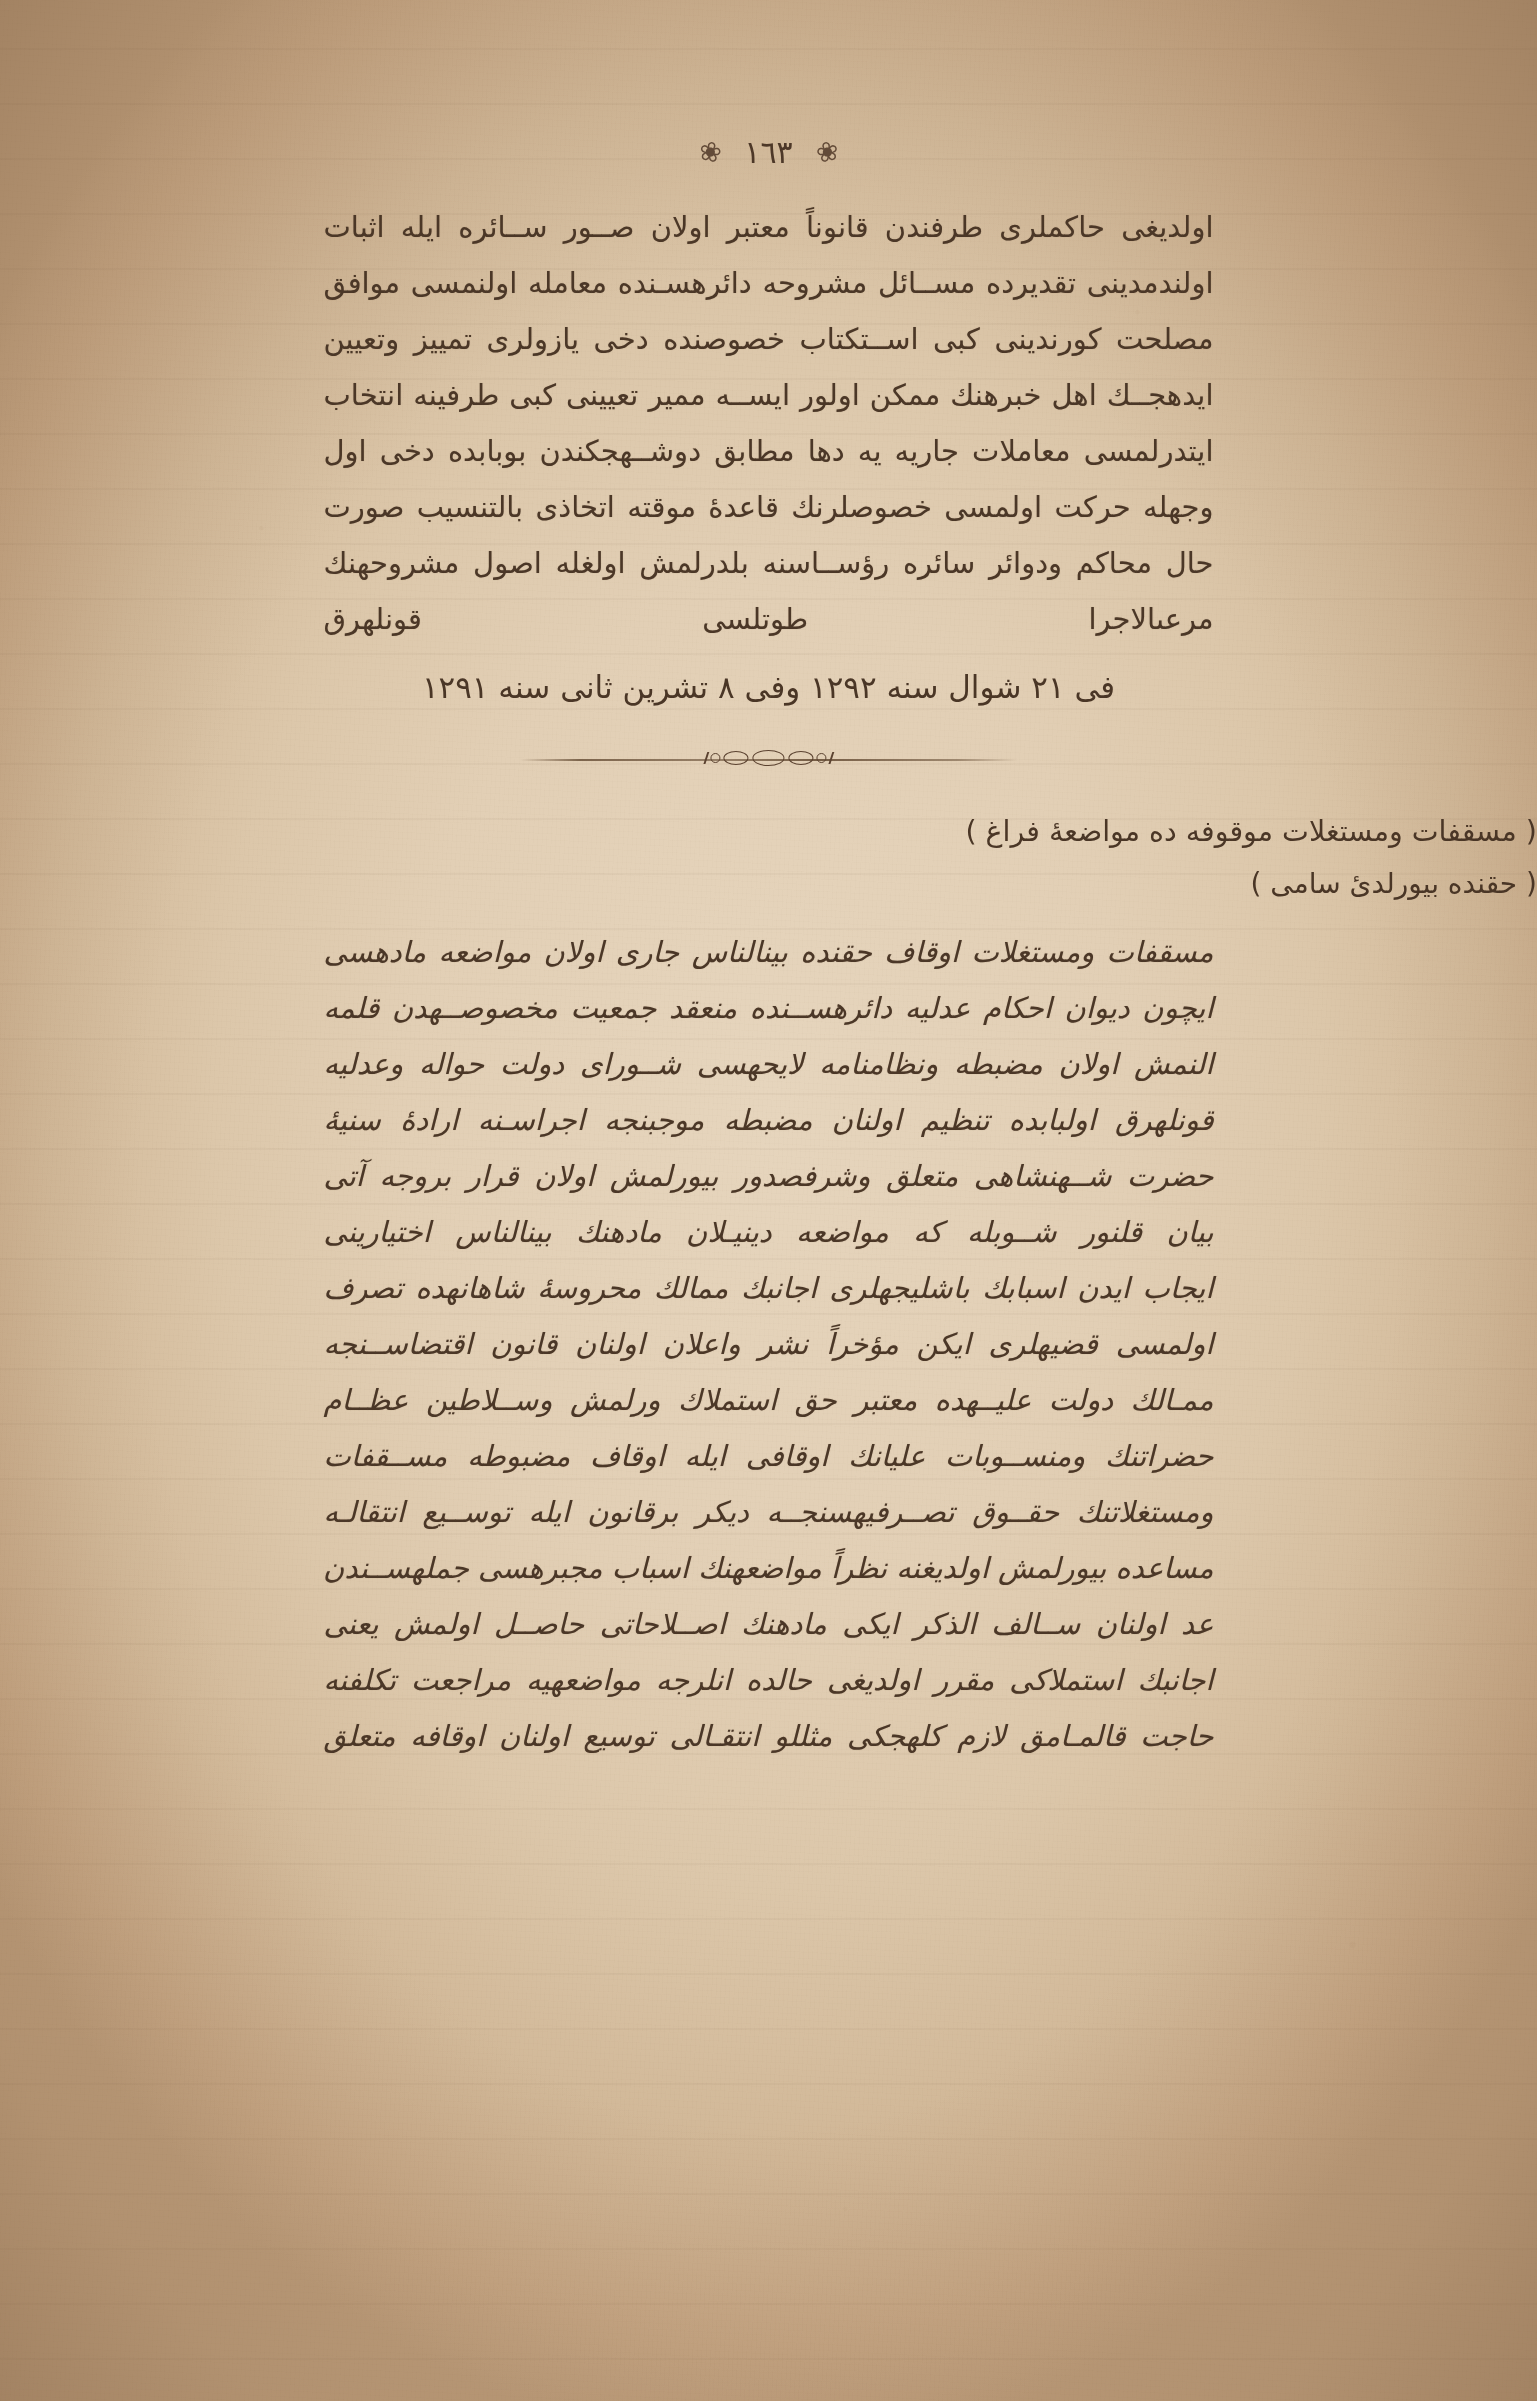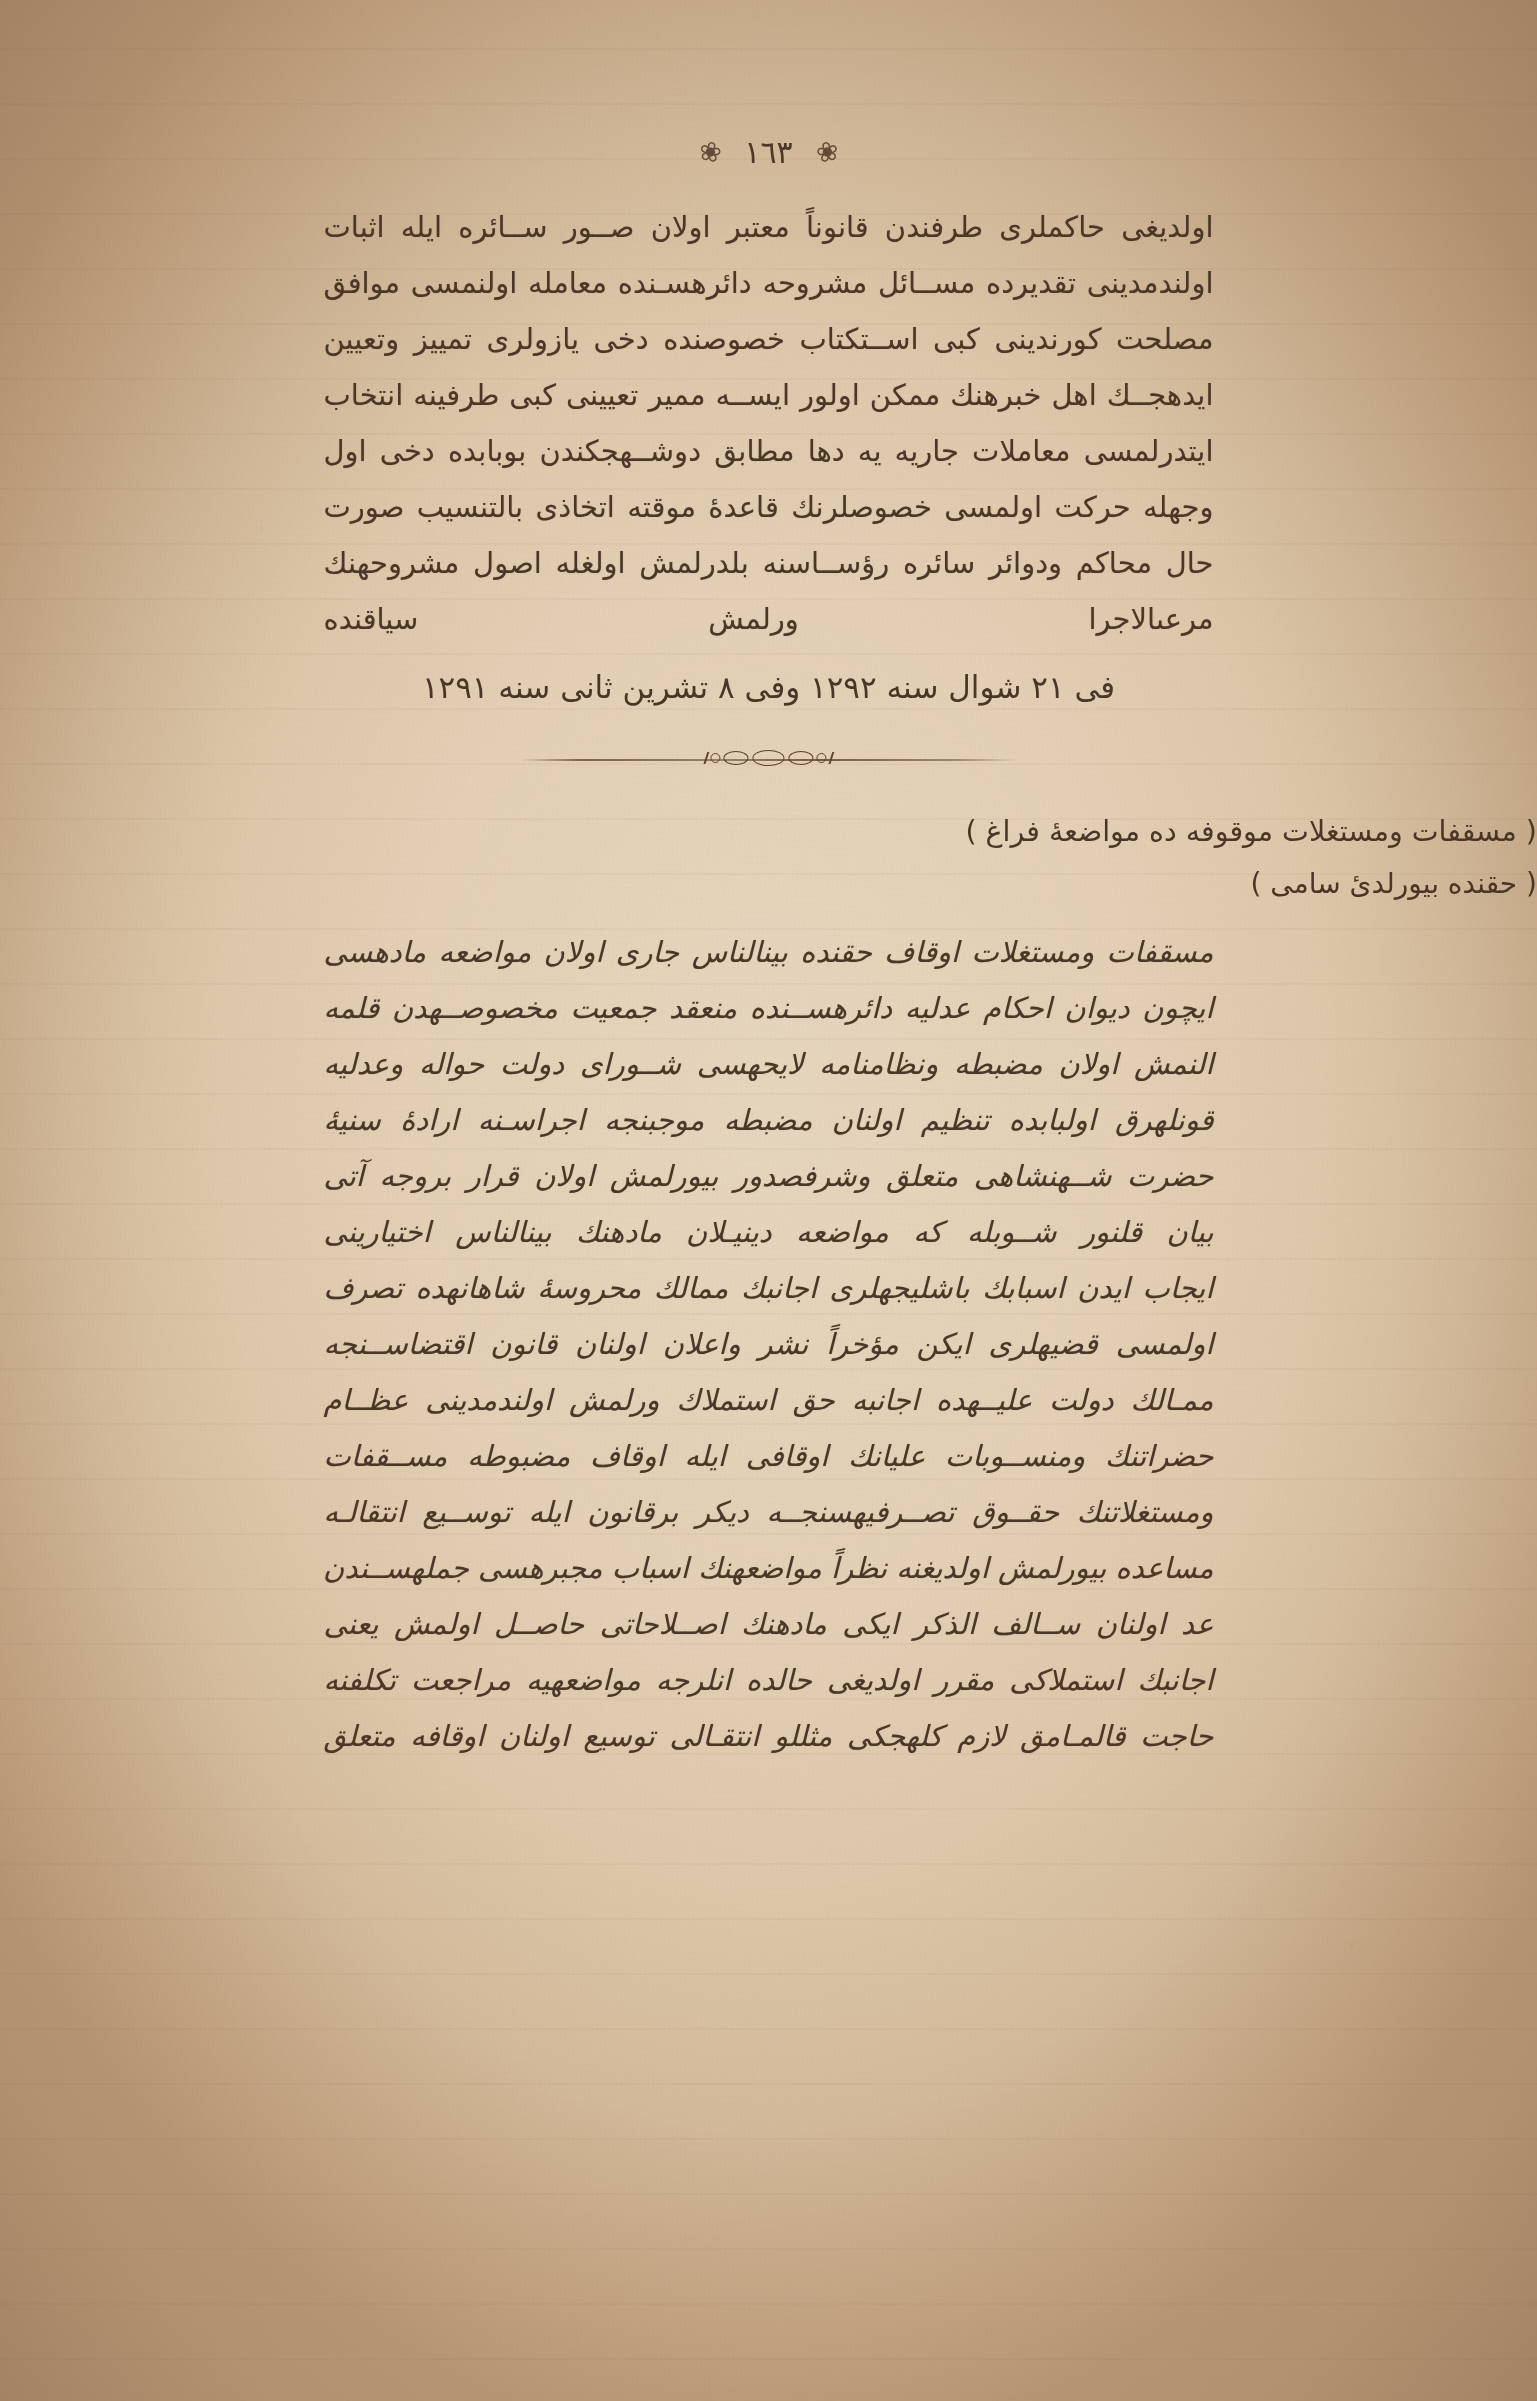--- a/index.html
+++ b/index.html
@@ -185,21 +185,21 @@
     </div>
 
     <div class="textblock">
       <div class="line right">اولديغى حاكملرى طرفندن قانوناً معتبر اولان صــور ســائره ايله اثبات</div>
       <div class="line right">اولندمدينى تقديرده مســائل مشروحه دائرهسـنده معامله اولنمسى موافق</div>
       <div class="line right">مصلحت كورندينى كبى اســتكتاب خصوصنده دخى يازولرى تمييز وتعيين</div>
       <div class="line right">ايدهجــك اهل خبرهنك ممكن اولور ايســه ممير تعيينى كبى طرفينه انتخاب</div>
       <div class="line right">ايتدرلمسى معاملات جاريه يه دها مطابق دوشــهجكندن بوبابده دخى اول</div>
       <div class="line right">وجهله حركت اولمسى خصوصلرنك قاعدهٔ موقته اتخاذى بالتنسيب صورت</div>
       <div class="line right">حال محاكم ودوائر سائره رؤســاسنه بلدرلمش اولغله اصول مشروحهنك</div>
-      <div class="line right">مرعىالاجرا ورلمش سياقنده</div>
+      <div class="line right">مرعىالاجرا طوتلسى قونلهرق</div>
     </div>
 
     <div class="dateline">فى ٢١ شوال سنه ١٢٩٢ وفى ٨ تشرين ثانى سنه ١٢٩١</div>
 
     <div class="divider">
       <div class="bar"></div>
       <div class="knot">
         <span class="tick"></span>
         <span class="dot"></span>
         <span class="lens"></span>
@@ -217,21 +217,21 @@
 
     <div class="textblock para2">
       <div class="line right">مسقفات ومستغلات اوقاف حقنده بينالناس جارى اولان مواضعه مادهسى</div>
       <div class="line right">ايچون ديوان احكام عدليه دائرهســنده منعقد جمعيت مخصوصــهدن قلمه</div>
       <div class="line right">النمش اولان مضبطه ونظامنامه لايحهسى شــوراى دولت حواله وعدليه</div>
       <div class="line right">قونلهرق اولبابده تنظيم اولنان مضبطه موجبنجه اجراسـنه ارادهٔ سنيهٔ</div>
       <div class="line right">حضرت شــهنشاهى متعلق وشرفصدور بيورلمش اولان قرار بروجه آتى</div>
       <div class="line right">بيان قلنور        شــوبله كه مواضعه دينيـلان مادهنك بينالناس اختيارينى</div>
       <div class="line right">ايجاب ايدن اسبابك باشليجهلرى اجانبك ممالك محروسهٔ شاهانهده تصرف</div>
       <div class="line right">اولمسى قضيهلرى ايكن مؤخراً نشر واعلان اولنان قانون اقتضاســنجه</div>
-      <div class="line right">ممـالك دولت عليــهده اجانبه حق استملاك ورلمش اولندمدينى عظــام</div>
+      <div class="line right">ممـالك دولت عليــهده معتبر حق استملاك ورلمش وســلاطين عظــام</div>
       <div class="line right">حضراتنك ومنســوبات عليانك اوقافى ايله اوقاف مضبوطه مســقفات</div>
       <div class="line right">ومستغلاتنك حقــوق تصــرفيهسنجــه ديكر برقانون ايله توســيع انتقالـه</div>
       <div class="line right">مساعده بيورلمش اولديغنه نظراً مواضعهنك اسباب مجبرهسى جملهســندن</div>
       <div class="line right">عد اولنان ســالف الذكر ايكى مادهنك اصــلاحاتى حاصــل اولمش يعنى</div>
       <div class="line right">اجانبك استملاكى مقرر اولديغى حالده انلرجه مواضعهيه مراجعت تكلفنه</div>
       <div class="line right">حاجت قالمـامق لازم كلهجكى مثللو انتقـالى توسيع اولنان اوقافه متعلق</div>
     </div>
 
   </div>
 </div>

